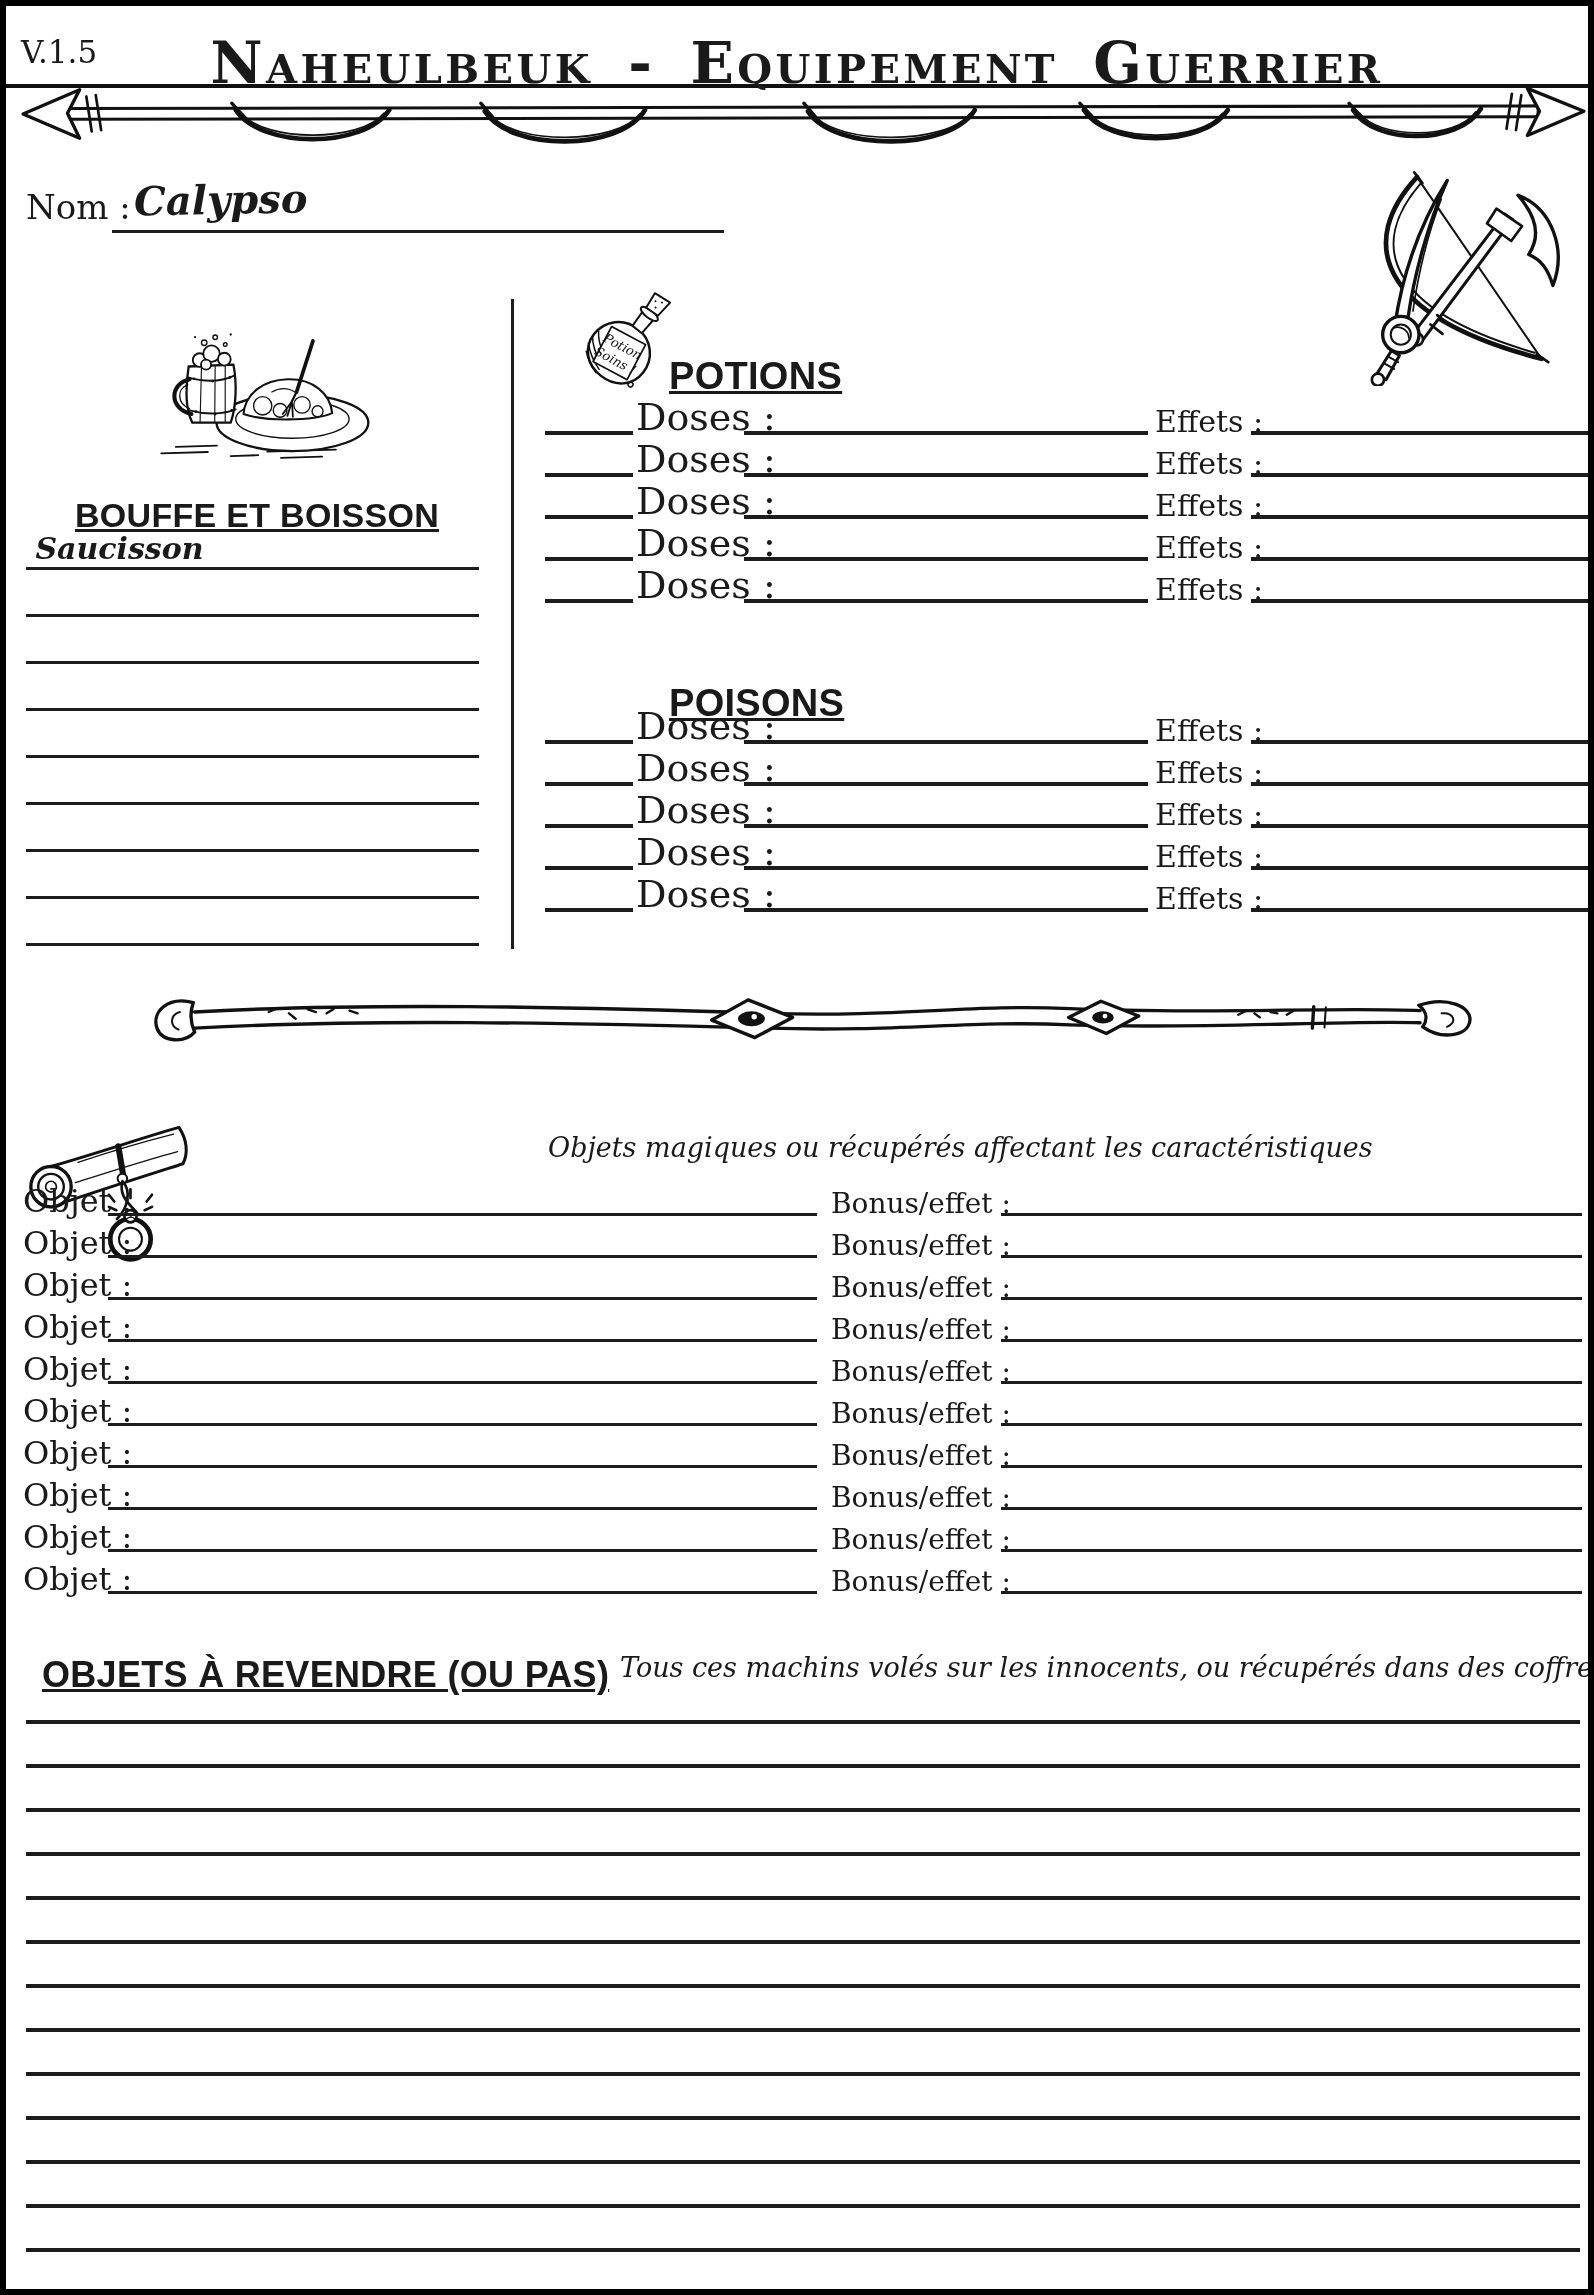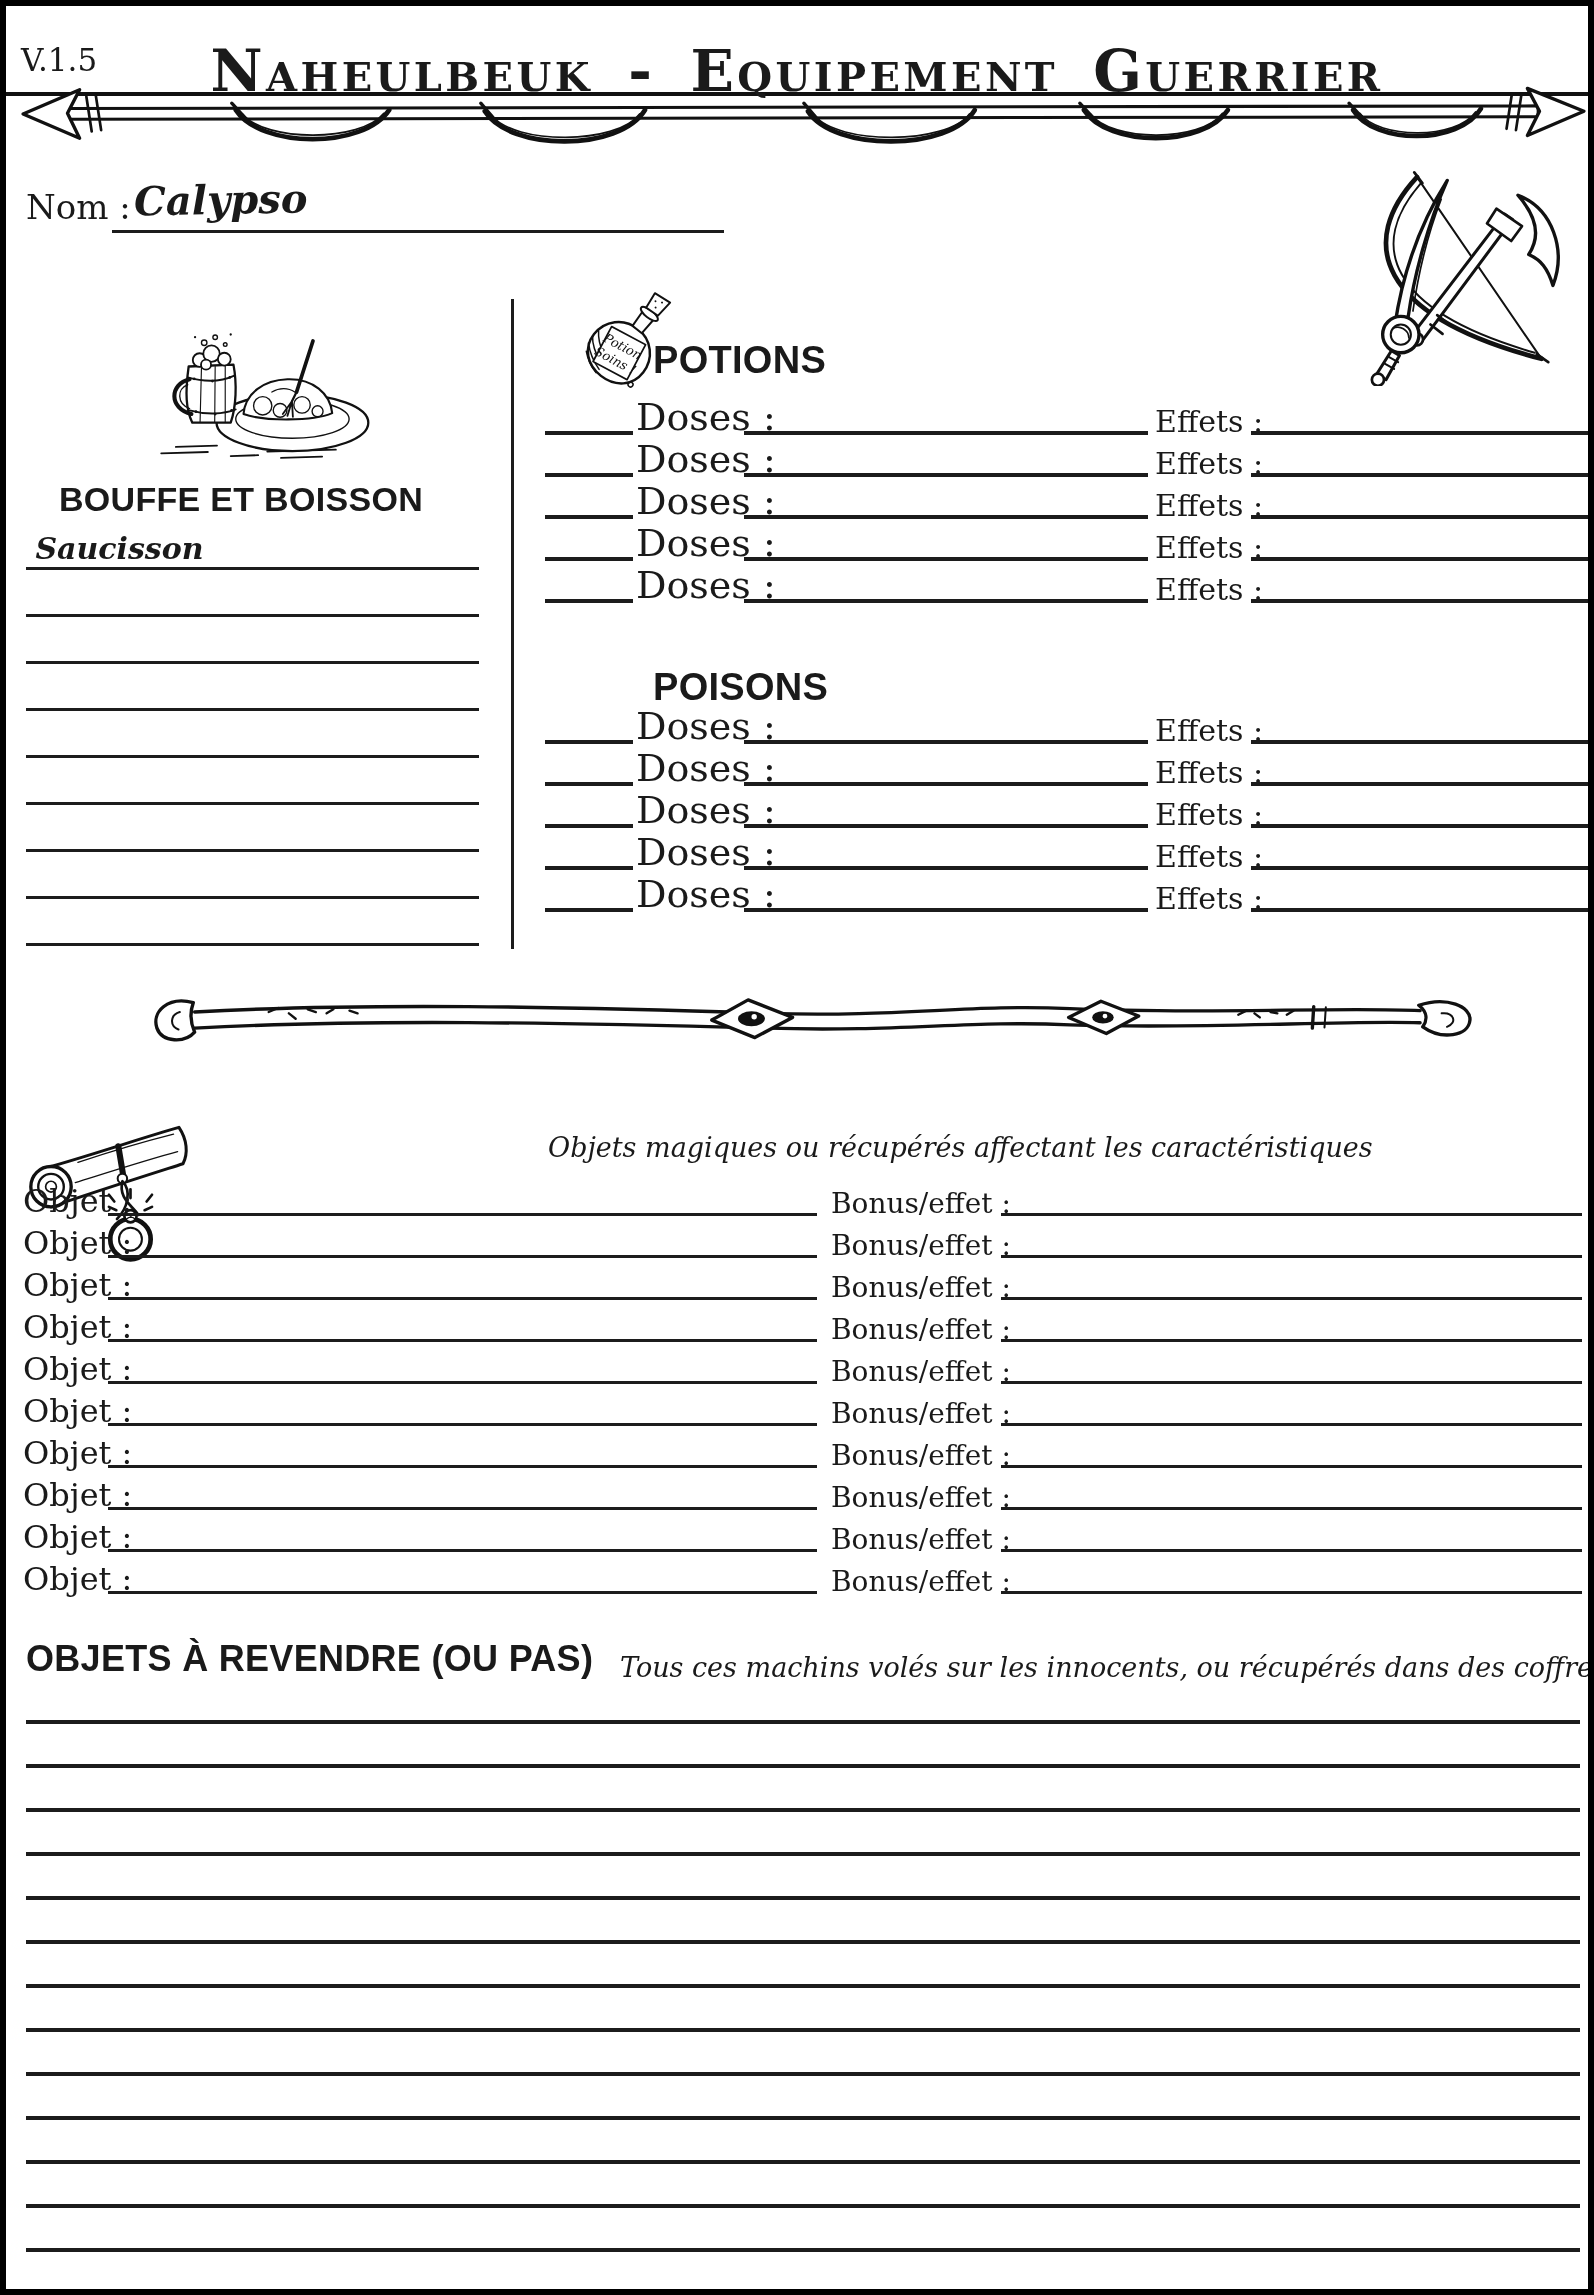--- a/index.html
+++ b/index.html
@@ -2,33 +2,33 @@
 <html style="font-size:10.8px"><head>
 <meta charset="utf-8">
 <style>
   html,body{margin:0;padding:0;background:#e8e8e8;}
   .page{
     position:relative; width:1594px; height:2295px; background:#ffffff;
     border:6.7px solid #000; box-sizing:border-box; overflow:hidden;
     font-family:"DejaVu Serif", serif; color:#1a1a1a;
   }
   
-  .header{position:absolute;top:16px;left:0;width:100%;height:70px;border-bottom:4.7px solid #111;}
+  .header{position:absolute;top:8px;left:0;width:100%;height:70px;border-bottom:4.7px solid #111;}
   .version{position:absolute;left:15px;top:20px;font-size:31px;font-family:"DejaVu Serif",serif;}
   .title{
     position:absolute;left:0;right:0;top:2.7px;margin:12px;text-align:center;
     font-size:57px;font-weight:700;font-variant:small-caps;letter-spacing:3.4px;word-spacing:12px;
     font-family:"DejaVu Serif",serif;
   }
   
   .illu{position:absolute;}
   .ink{stroke:#111;fill:none;stroke-linecap:round;stroke-linejoin:round;}
   .inkf{stroke:#111;fill:#fff;stroke-linecap:round;stroke-linejoin:round;}
   .wline{background:#1c1c1c;display:block;}
-  .h{font-family:"Liberation Sans",sans-serif;font-weight:700;letter-spacing:0.3px;margin:0;white-space:nowrap;}
+  .h{font-family:"Liberation Sans",sans-serif;font-weight:700;letter-spacing:0.3px;margin:16px;white-space:nowrap;text-decoration:underline;}
   .lab{font-family:"DejaVu Serif",serif;white-space:nowrap;}
   .script{font-family:"DejaVu Serif",serif;font-style:italic;white-space:nowrap;}
   .hand{font-family:"DejaVu Serif",serif;font-style:italic;font-weight:700;white-space:nowrap;}
   
   .nom-label{position:absolute;left:20px;top:181px;font-size:34px;}
   .nom-underline{position:absolute;left:106px;top:224px;width:612px;height:3.4px;}
   .nom-value{position:absolute;left:128px;top:170px;font-size:40px;transform:rotate(-1deg);}
   
   .bouffe-head{position:absolute;left:53px;top:474px;font-size:34px;}
   .bouffe-list{position:absolute;left:20px;top:517px;width:453px;}

